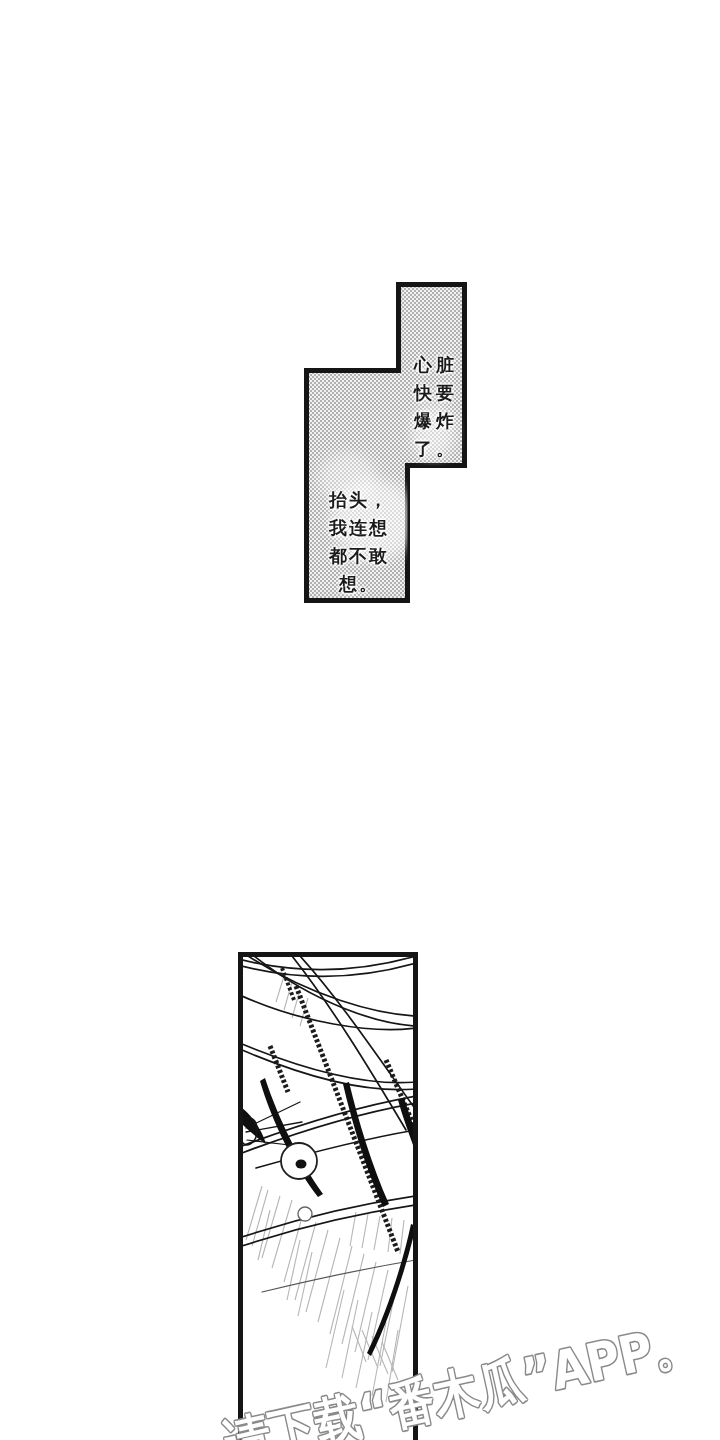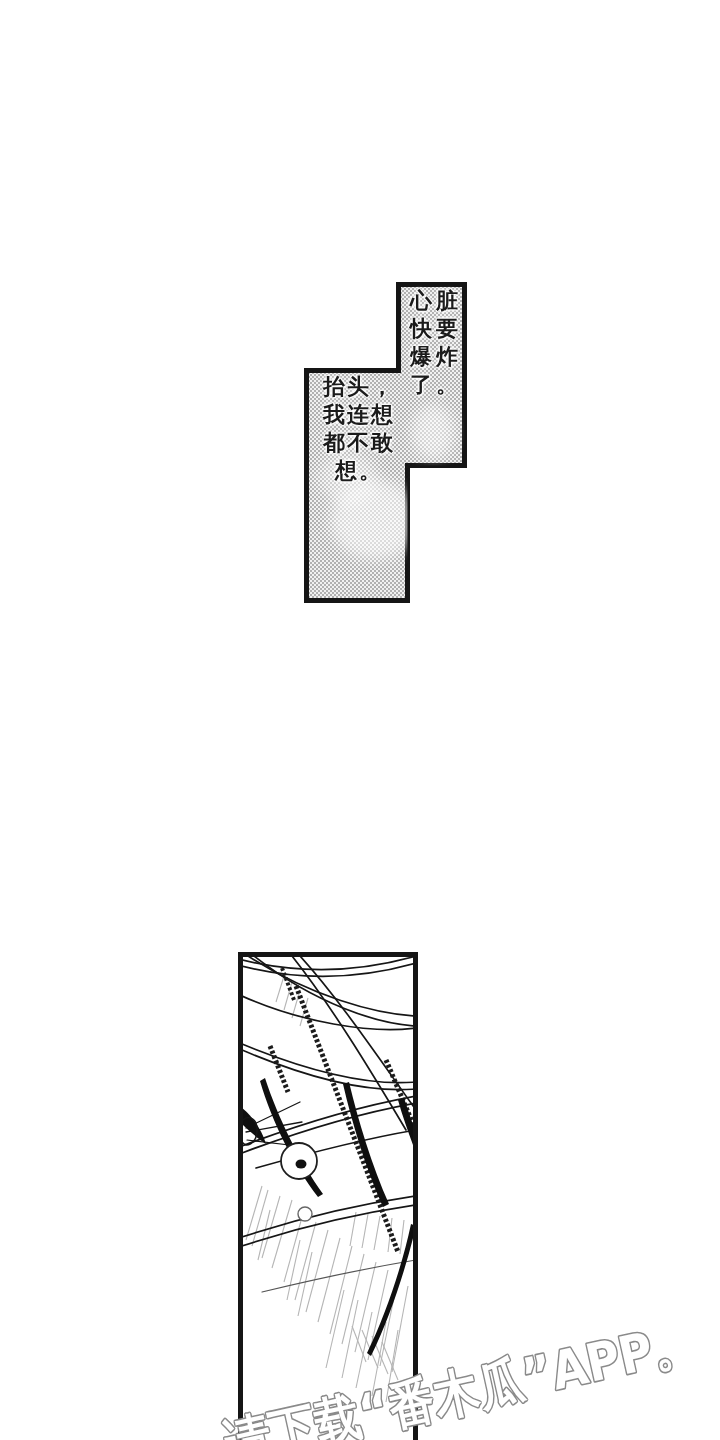--- a/index.html
+++ b/index.html
@@ -2,27 +2,27 @@
 <html><head>
 <meta charset="utf-8">
 <style>
   html,body{margin:0;padding:0;background:#ffffff;}
   #page{
     position:relative;width:720px;height:1440px;background:#ffffff;
     overflow:hidden;font-family:"DejaVu Sans",sans-serif;
   }
   #artwork{position:absolute;left:0;top:0;width:720px;height:1440px;}
   .bubble-text{
-    position:absolute;display:flex;flex-direction:column;justify-content:flex-start;
-    align-items:center;color:#1b1b1b;font-weight:bold;font-size:22px;
+    position:absolute;display:flex;flex-direction:column;justify-content:flex-end;
+    align-items:center;color:#1b1b1b;font-weight:bold;font-size:18px;
     line-height:28px;text-align:center;
     text-shadow:0 0 2px #fff,0 0 3px #fff,0 0 4px #fff,1px 1px 2px #fff,-1px -1px 2px #fff;
   }
   #bubble-top-text{left:400px;top:287px;width:64px;height:176px;letter-spacing:4px;padding-left:4px;}
-  #bubble-bottom-text{left:308px;top:373px;width:98px;height:168px;letter-spacing:2px;padding-left:2px;}
+  #bubble-bottom-text{left:308px;top:373px;width:98px;height:225px;letter-spacing:2px;padding-left:2px;}
   .bubble-line{white-space:nowrap;}
   .wm-text{
     font-family:"DejaVu Sans",sans-serif;font-weight:bold;font-size:52px;
     fill:#ffffff;stroke:#8a8a8a;stroke-width:3.2px;paint-order:stroke fill;
     stroke-linejoin:round;
   }
 </style>
 </head>
 <body>
 

